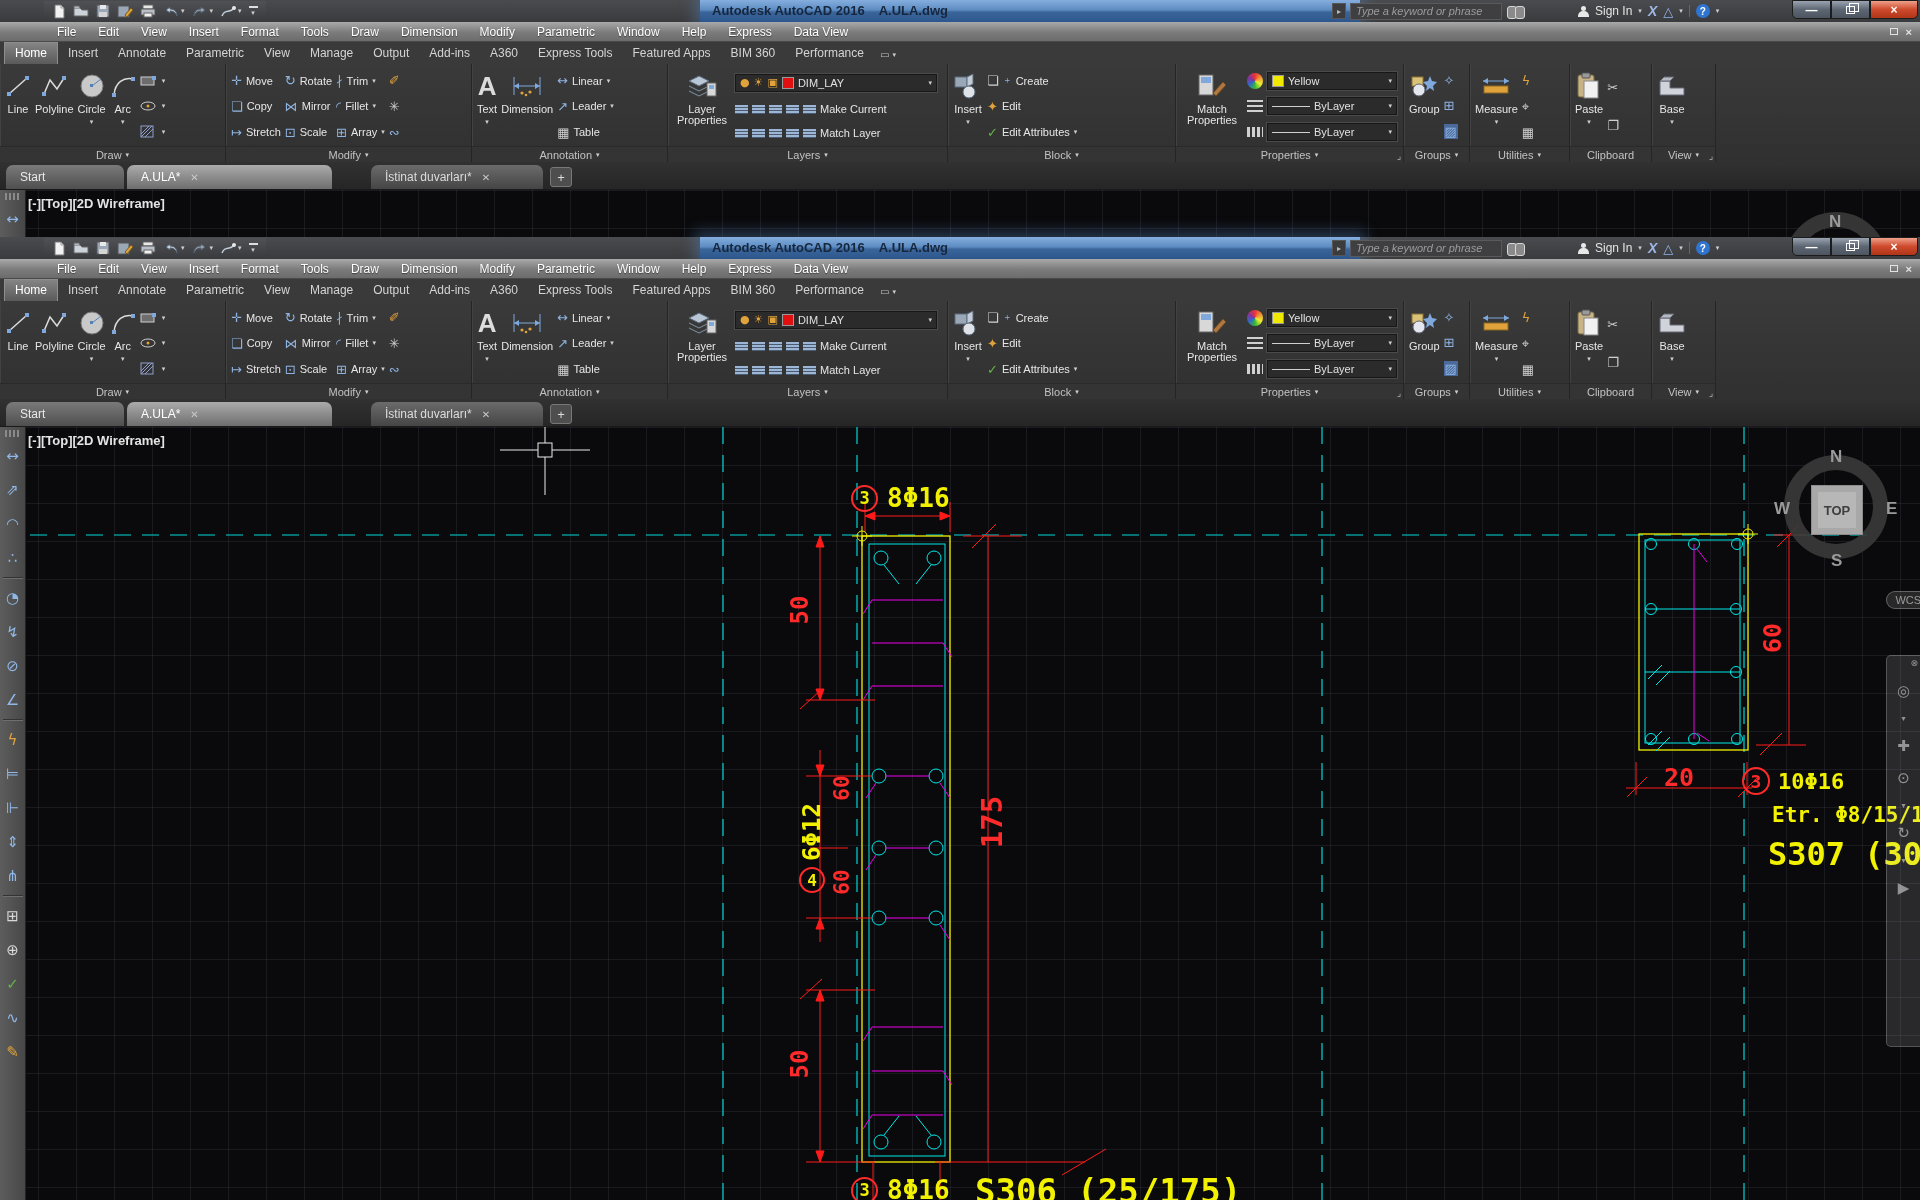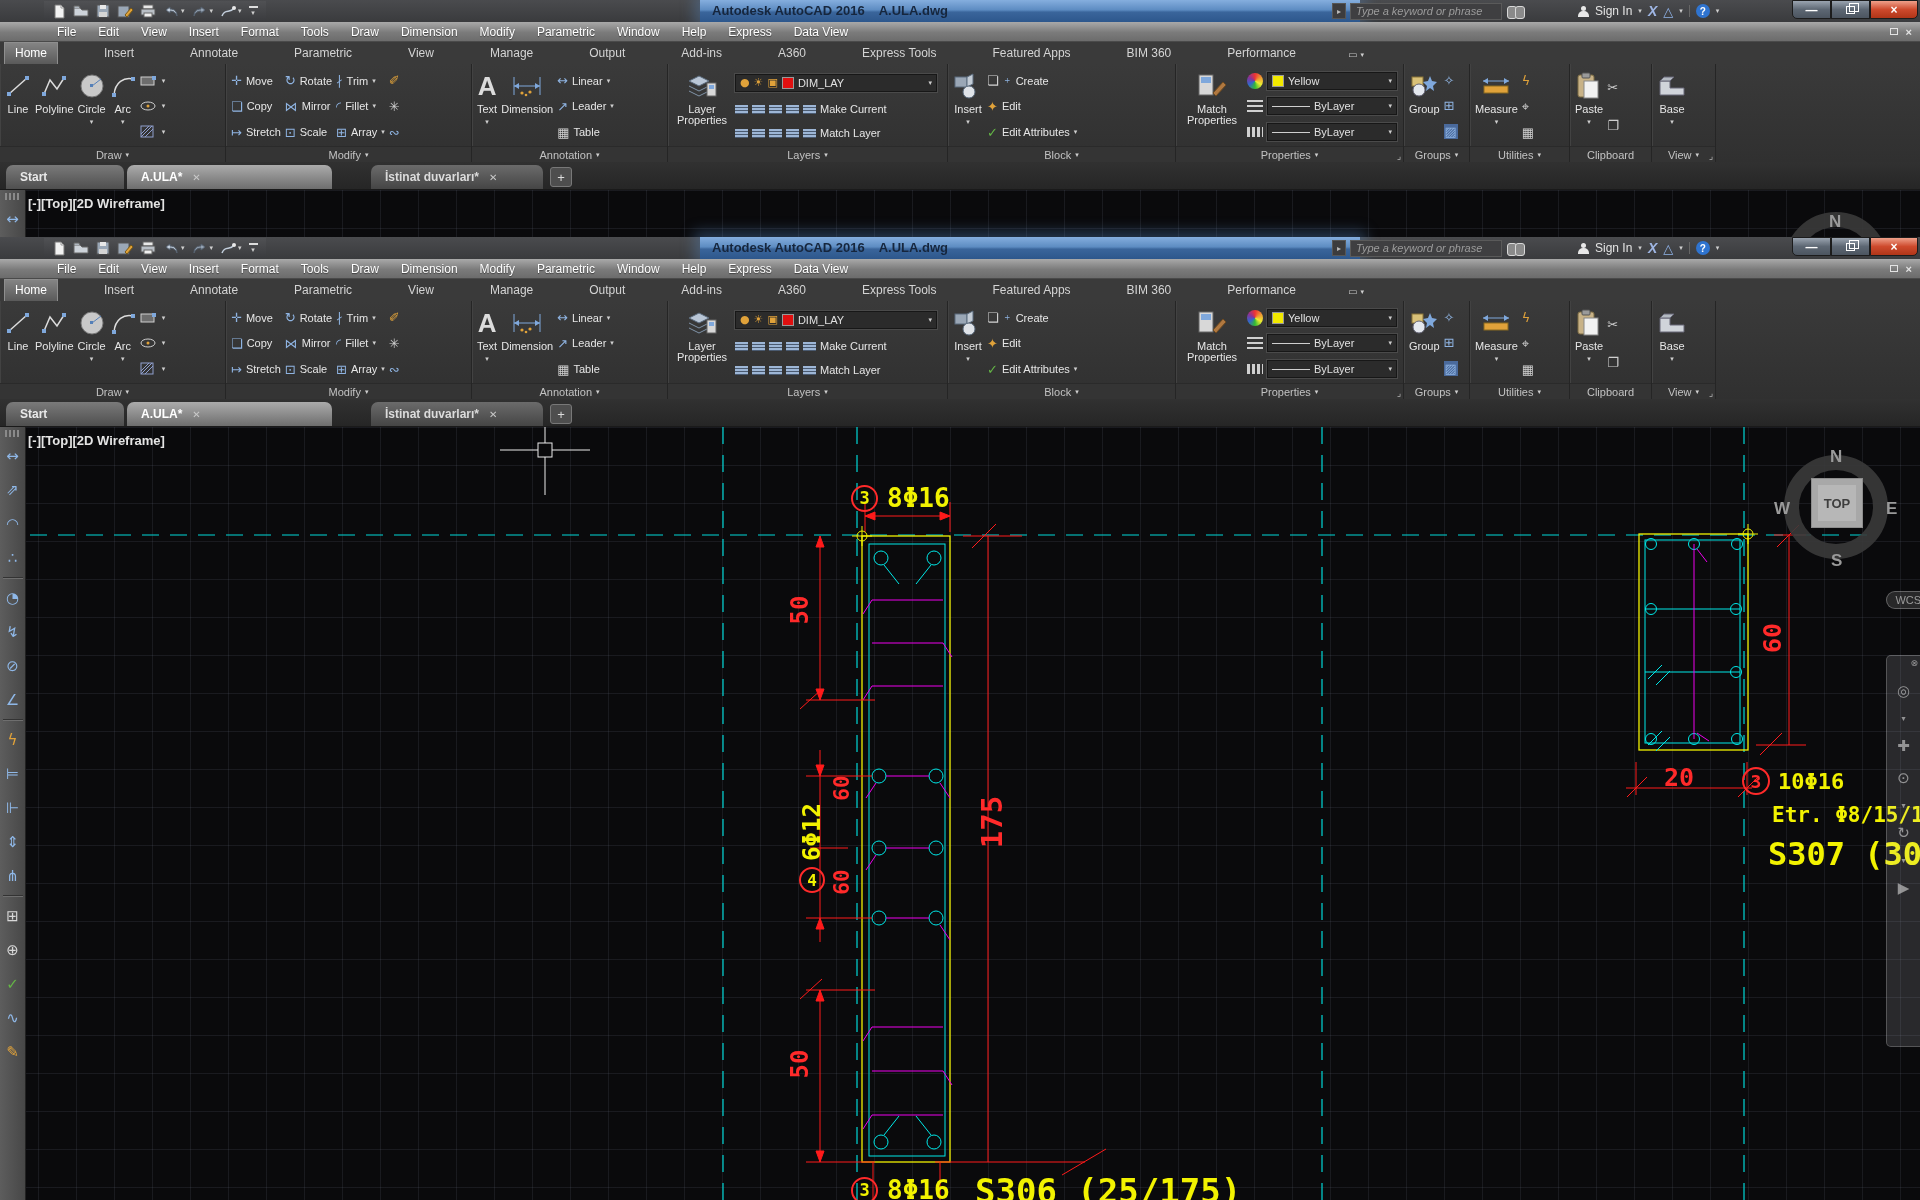--- a/index.html
+++ b/index.html
@@ -53,21 +53,21 @@
   .rsq::before { content:""; position:absolute; left:2px; top:-4px; width:8px; height:7px; border:1px solid #fff; }
   .mb { position:absolute; top:22px; left:0; width:100%; height:20px;
         background:linear-gradient(#a9a9a9,#7b7b7b 55%,#6c6c6c); display:flex; align-items:center;
         padding-left:46px; border-bottom:1px solid #4a4a4a; }
   .mb .mi { padding:0 11px; font-size:12px; color:#fff; text-shadow:0 1px 1px rgba(0,0,0,.45); height:100%;
         display:flex; align-items:center; }
   .mb .mctl { margin-left:auto; display:flex; gap:8px; align-items:center; padding-right:8px; color:#e3e3e3; }
   .mb .mctl .msq { width:8px; height:7px; border:1px solid #e3e3e3; position:relative; }
   .mb .mctl .mx { font-size:11px; font-weight:bold; }
   .trw { position:absolute; top:42px; left:0; width:100%; height:22px; background:#3a3a3a; display:flex;
-        align-items:flex-end; padding-left:4px;gap:36px; }
+        align-items:flex-end; padding-left:4px; }
   .rtab { padding:3px 10px 4px; font-size:12px; color:#d4d4d4; }
   .rtab.active { background:linear-gradient(#848484,#5a5a5a); color:#fff; border:1px solid #8e8e8e;
         border-bottom:none; }
   .ptgl { margin-left:6px; color:#bfbfbf; font-size:10px; display:flex; gap:3px; align-items:center; padding-bottom:4px; }
   .rbn { position:absolute; top:64px; left:0; width:100%; height:98px;
         background:linear-gradient(#3a3a3a,#303030); display:flex; }
   .panel { position:relative; height:98px; border-right:1px solid #252525; box-shadow:inset 1px 0 0 #424242;
         flex:0 0 auto; }
   .pbody { height:82px; display:flex; padding:3px 2px 0 3px; }
   .plabel { position:absolute; bottom:0; left:0; right:0; height:16px; display:flex; gap:4px;
@@ -91,21 +91,21 @@
   .cwheel { width:16px; height:16px; border-radius:50%;
         background:conic-gradient(#e33,#e93,#ee3,#3b3,#36c,#839,#e33); }
   .lwic { width:16px; height:12px; background:repeating-linear-gradient(180deg,#d0d0d0 0 2px,transparent 2px 5px); }
   .ltic { width:16px; height:10px;
         background:repeating-linear-gradient(90deg,#d0d0d0 0 3px,transparent 3px 5px); }
   .textA { font-size:26px; font-weight:bold; color:#dcdcdc; line-height:26px; }
   .ft { position:absolute; top:162px; left:0; width:100%; height:28px;
         background:linear-gradient(#313131,#262626); display:flex; align-items:flex-end; padding-left:6px;
         border-bottom:1px solid #1a1a1a; }
   .ftab { height:24px; display:flex; align-items:center; gap:10px; padding:0 14px; font-size:12px;
-        border-radius:7px 7px 0 0; margin-right:3px;font-weight:bold; }
+        border-radius:7px 7px 0 0; margin-right:3px; }
   .ftab .x { color:#c9c9c9; font-size:10px; }
   .ftab.start { width:118px; background:linear-gradient(#7a7a7a,#4f4f4f); color:#e9e9e9; }
   .ftab.active { width:205px; background:linear-gradient(#ababab,#6e6e6e); color:#fff; }
   .ftab.other { width:172px; background:linear-gradient(#6b6b6b,#454545); color:#dcdcdc;margin-left:36px; }
   .newtab { width:22px; height:20px; margin-left:4px; background:#4e4e4e; border:1px solid #787878;
         border-radius:3px; color:#ddd; display:flex; align-items:center; justify-content:center;
         font-size:13px; margin-bottom:2px; }
 
   
   .canvas { position:absolute; left:0; width:1920px; background-color:#0a0a0c;
@@ -1436,21 +1436,21 @@
     </div>
     <div class="cadtext yel" style="left:1772px;top:376px;font-size:21px">Etr. Φ8/15/10</div>
     <div class="cadtext yel" style="left:1768px;top:408px;font-size:32px">S307 (30/6</div>
 
     <div class="vcube" style="left:1784px;top:28px;width:104px;height:104px">
       <span class="ring"></span>
       <span class="vlet" style="left:46px;top:-8px">N</span>
       <span class="vlet" style="left:-10px;top:44px">W</span>
       <span class="vlet" style="left:102px;top:44px">E</span>
       <span class="vlet" style="left:47px;top:96px">S</span>
-      <span class="topface" style="left:27px;top:23px">TOP</span>
+      <span class="topface" style="left:27px;top:30px">TOP</span>
     </div>
     <div class="wcs" style="left:1886px;top:164px">
       <span>WCS</span>
         <span style="font-size:7px">▾</span>
     </div>
 
     <div class="navbar" style="top:228px;height:392px">
       <span class="nx">⊗</span>
       <span>◎</span>
       <span style="font-size:8px">▾</span>

